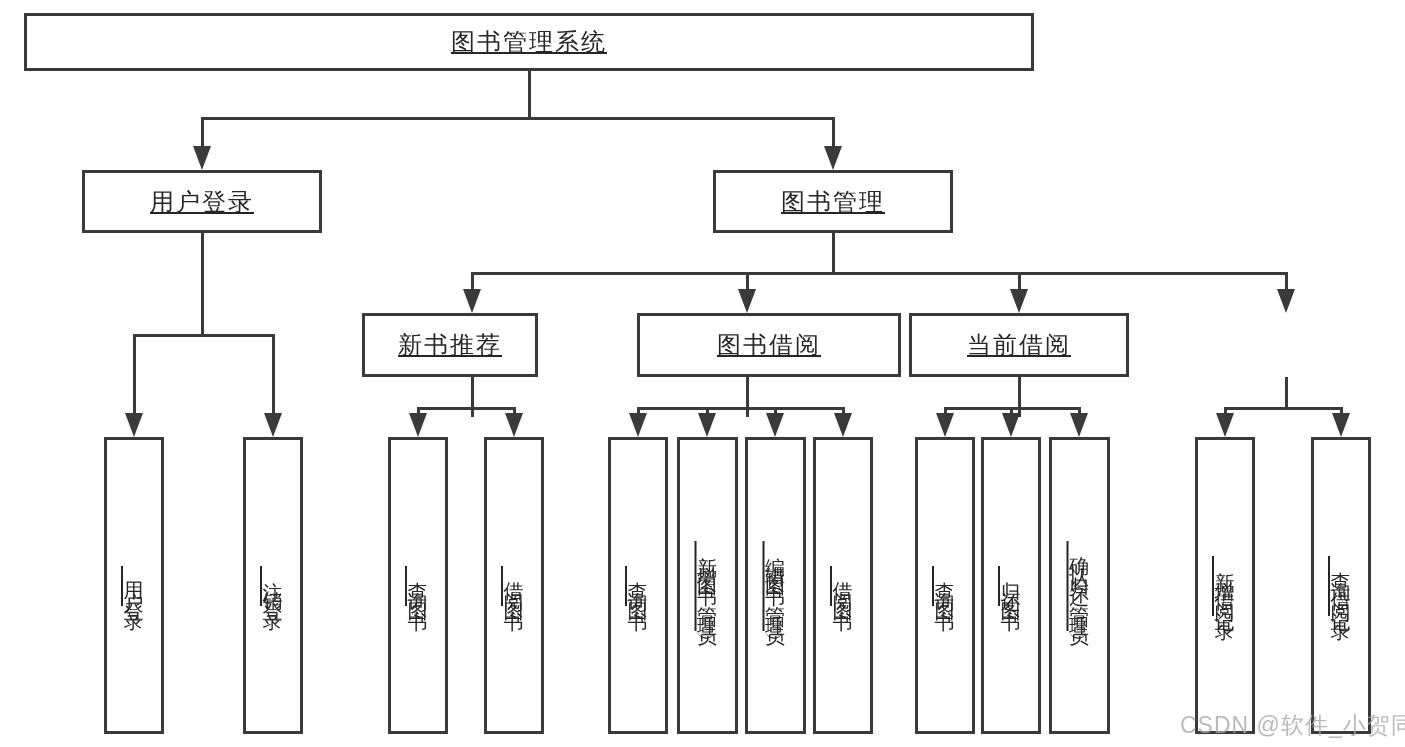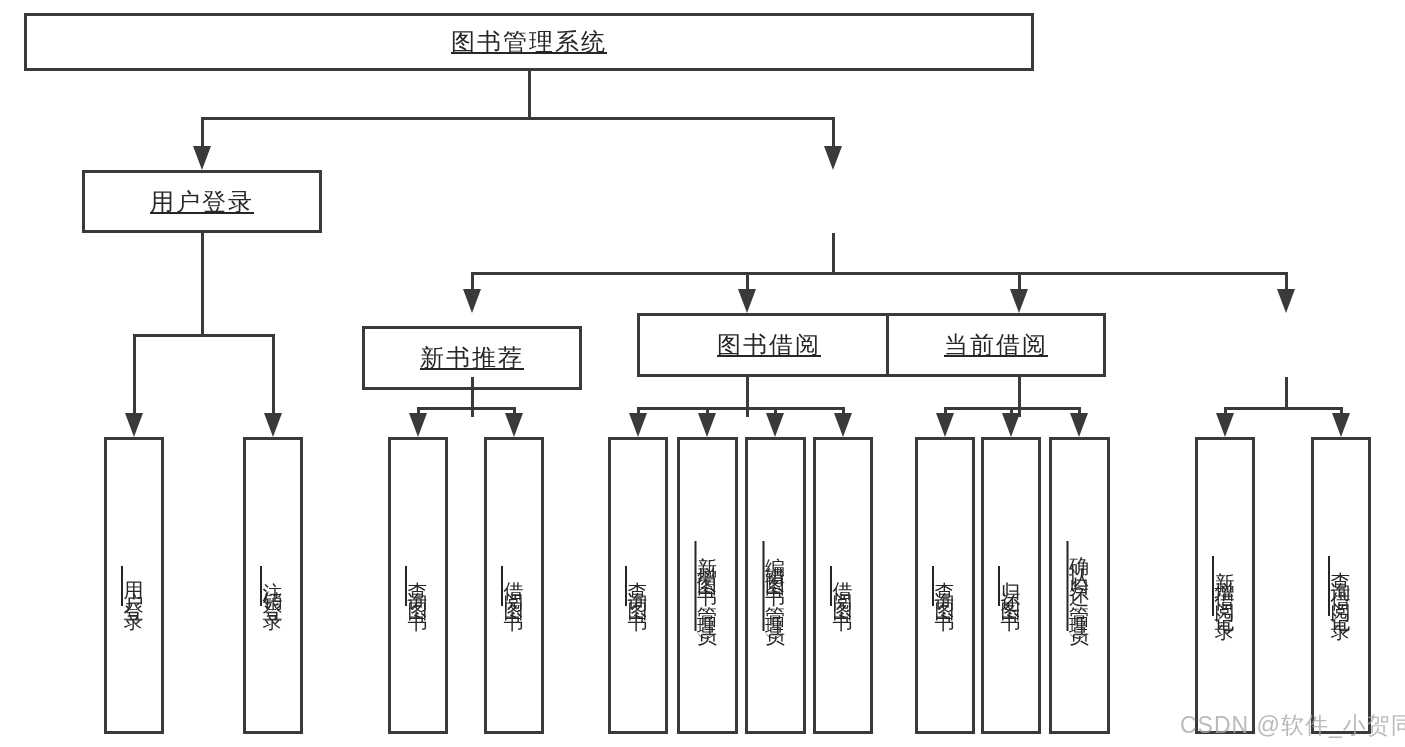--- a/index.html
+++ b/index.html
@@ -42,35 +42,36 @@
   <div class="box" style="left:24px;top:13px;width:1010px;height:58px;">图书管理系统</div>
 
   <div class="vl" style="left:527.5px;top:70px;height:48px;"></div>
   <div class="hl" style="left:200.5px;top:117px;width:634px;"></div>
   <div class="vl" style="left:200.5px;top:117px;height:33px;"></div>
   <div class="vl" style="left:831.5px;top:117px;height:33px;"></div>
   <div class="arr" style="left:193px;top:146px;"></div>
   <div class="arr" style="left:824px;top:146px;"></div>
 
   <div class="box" style="left:82px;top:170px;width:240px;height:63px;">用户登录</div>
+  <div class="box" style="left:713px;top:170px;width:240px;height:63px;">图书管理</div>
 
   <div class="vl" style="left:831.5px;top:233px;height:41px;"></div>
   <div class="hl" style="left:470.5px;top:272px;width:816px;"></div>
   <div class="vl" style="left:470.5px;top:272px;height:21px;"></div>
   <div class="vl" style="left:745.5px;top:272px;height:21px;"></div>
   <div class="vl" style="left:1017.5px;top:272px;height:21px;"></div>
   <div class="vl" style="left:1284.5px;top:272px;height:21px;"></div>
   <div class="arr" style="left:463px;top:289px;"></div>
   <div class="arr" style="left:738px;top:289px;"></div>
   <div class="arr" style="left:1010px;top:289px;"></div>
   <div class="arr" style="left:1277px;top:289px;"></div>
 
-  <div class="box" style="left:362px;top:326px;width:220px;height:64px;">新书推荐</div>
+  <div class="box" style="left:362px;top:313px;width:176px;height:64px;">新书推荐</div>
   <div class="box" style="left:637px;top:313px;width:264px;height:64px;">图书借阅</div>
-  <div class="box" style="left:886px;top:313px;width:220px;height:64px;">当前借阅</div>
+  <div class="box" style="left:909px;top:313px;width:220px;height:64px;">当前借阅</div>
 
   <div class="vl" style="left:200.5px;top:233px;height:103px;"></div>
   <div class="hl" style="left:132.5px;top:334px;width:142px;"></div>
   <div class="vl" style="left:132.5px;top:334px;height:83px;"></div>
   <div class="vl" style="left:271.5px;top:334px;height:83px;"></div>
   <div class="arr" style="left:125px;top:413px;"></div>
   <div class="arr" style="left:264px;top:413px;"></div>
 
   <div class="vl" style="left:470.5px;top:377px;height:40px;"></div>
   <div class="hl" style="left:416.5px;top:407px;width:99px;"></div>

